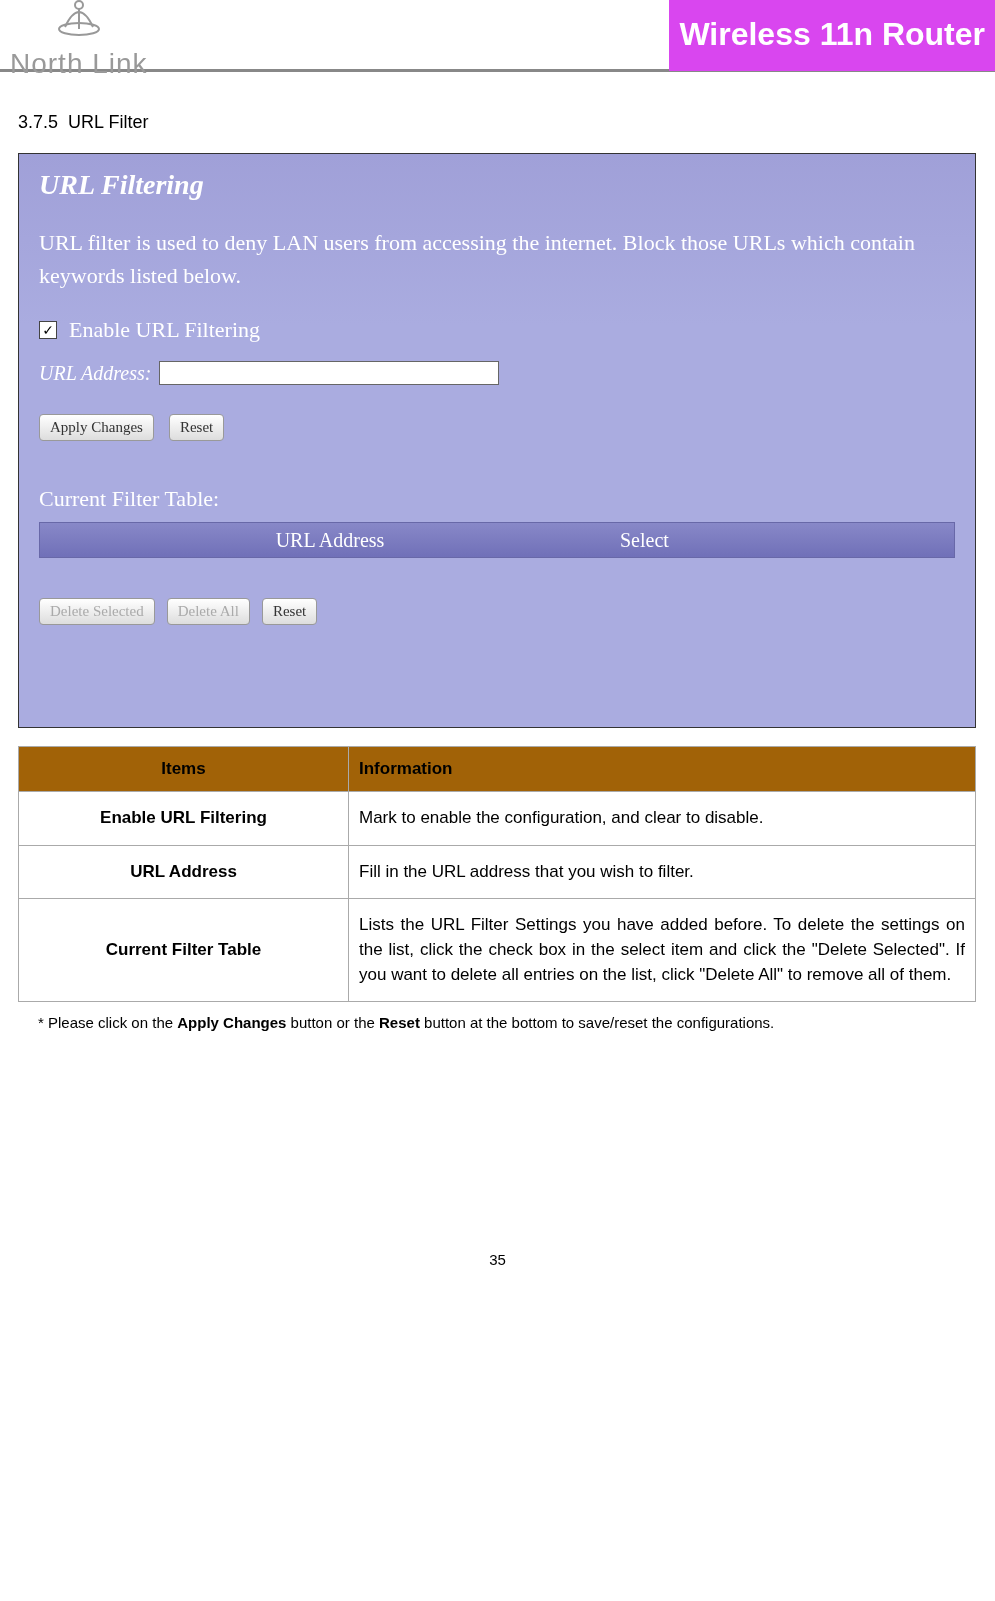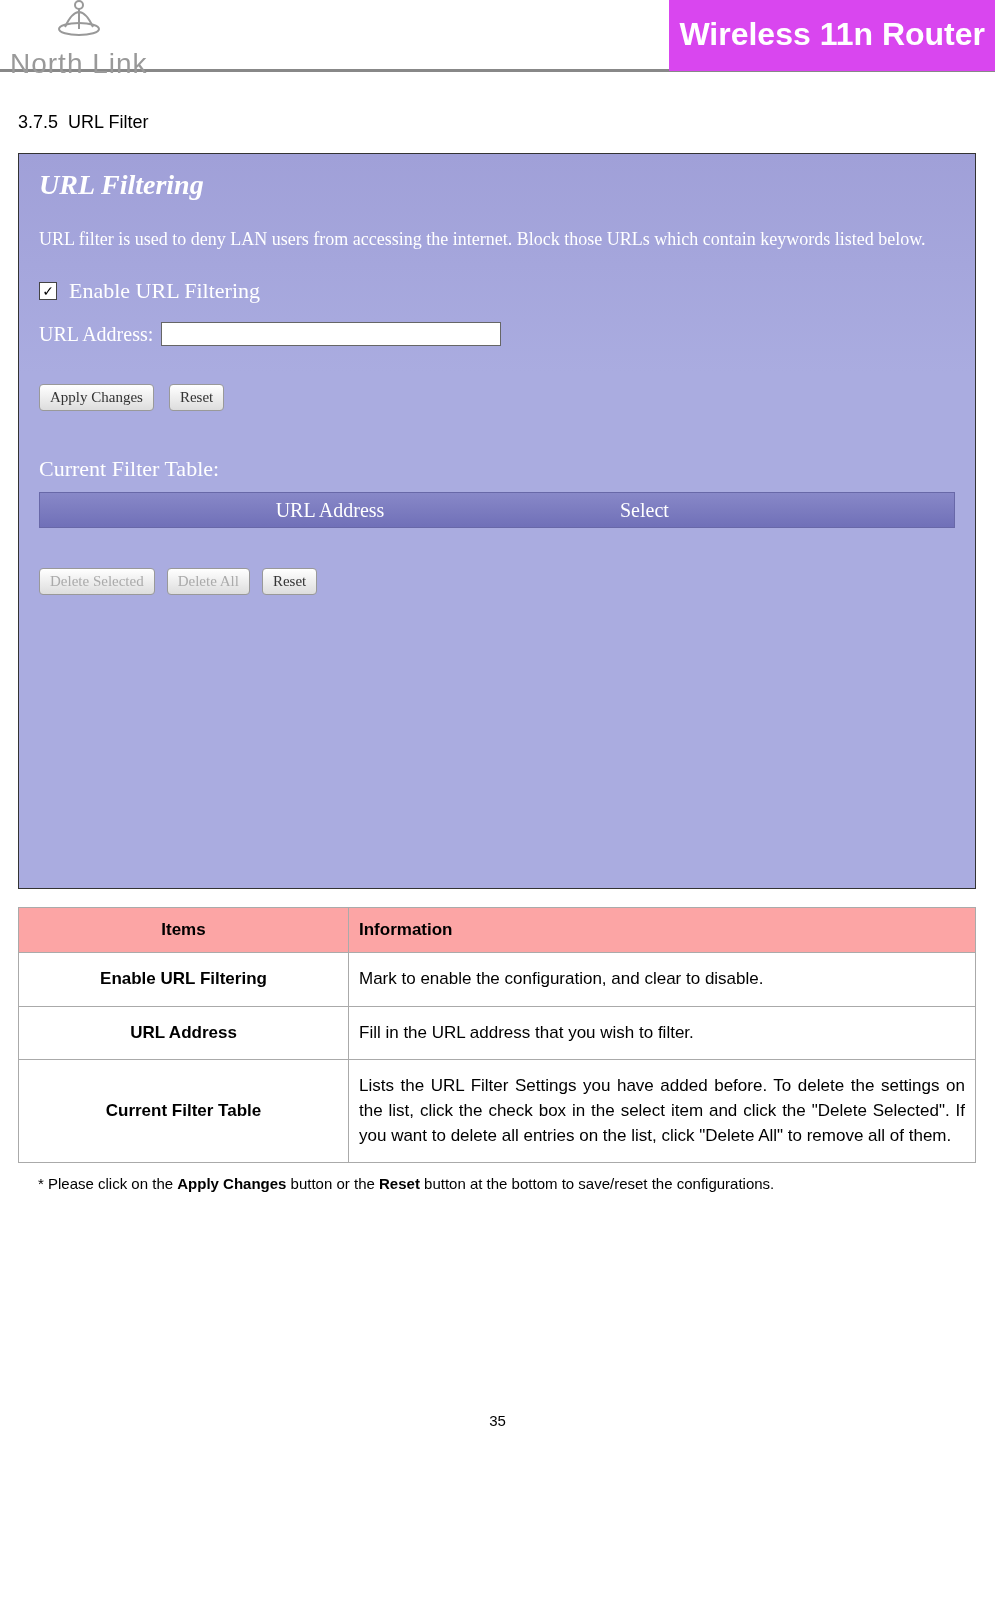--- a/index.html
+++ b/index.html
@@ -60,37 +60,37 @@
     }
     .intro-text {
       font-size: 17px;
       line-height: 2.0;
       margin-bottom: 20px;
     }
     .screenshot {
       border: 1px solid #333;
       background: #aaace0;
       width: 958px;
-      height: 736px;
+      height: 575px;
       padding: 10px 20px 20px 20px;
       position: relative;
       background: linear-gradient(180deg, #a0a0d8 0%, #aaace0 30%, #aaace0 100%);
     }
     .ss-title {
       font-family: 'Times New Roman', serif;
       font-size: 28px;
       color: #fff;
       font-style: italic;
       font-weight: bold;
       margin-bottom: 25px;
       margin-top: 5px;
     }
     .ss-desc {
       font-family: 'Times New Roman', serif;
-      font-size: 18px;
+      font-size: 22px;
       color: #fff;
       line-height: 1.5;
       margin-bottom: 25px;
     }
     .ss-enable-row {
       display: flex;
       align-items: center;
       gap: 12px;
       margin-bottom: 18px;
     }
@@ -107,21 +107,22 @@
     }
     .ss-enable-label {
       font-family: 'Times New Roman', serif;
       font-size: 22px;
       color: #fff;
     }
     .ss-input-row {
       display: flex;
       align-items: center;
       gap: 8px;
-      margin-bottom: 38px;
+      margin-bottom: 29px;
+      font-style: italic;
     }
     .ss-input-label {
       font-family: 'Times New Roman', serif;
       font-size: 20px;
       color: #fff;
     }
     .ss-input-field {
       width: 340px;
       height: 24px;
       background: #fff;
@@ -172,21 +173,21 @@
       display: flex;
       gap: 12px;
       margin-top: 40px;
     }
     .info-table {
       border-collapse: collapse;
       width: 958px;
       margin-top: 18px;
     }
     .info-table th {
-      background: #fca5a5;
+      background: #a16207;
       border: 1px solid #aaa;
       padding: 12px 10px;
       font-weight: bold;
       font-size: 17px;
       text-align: left;
     }
     .info-table th:first-child {
       text-align: center;
       width: 330px;
     }

